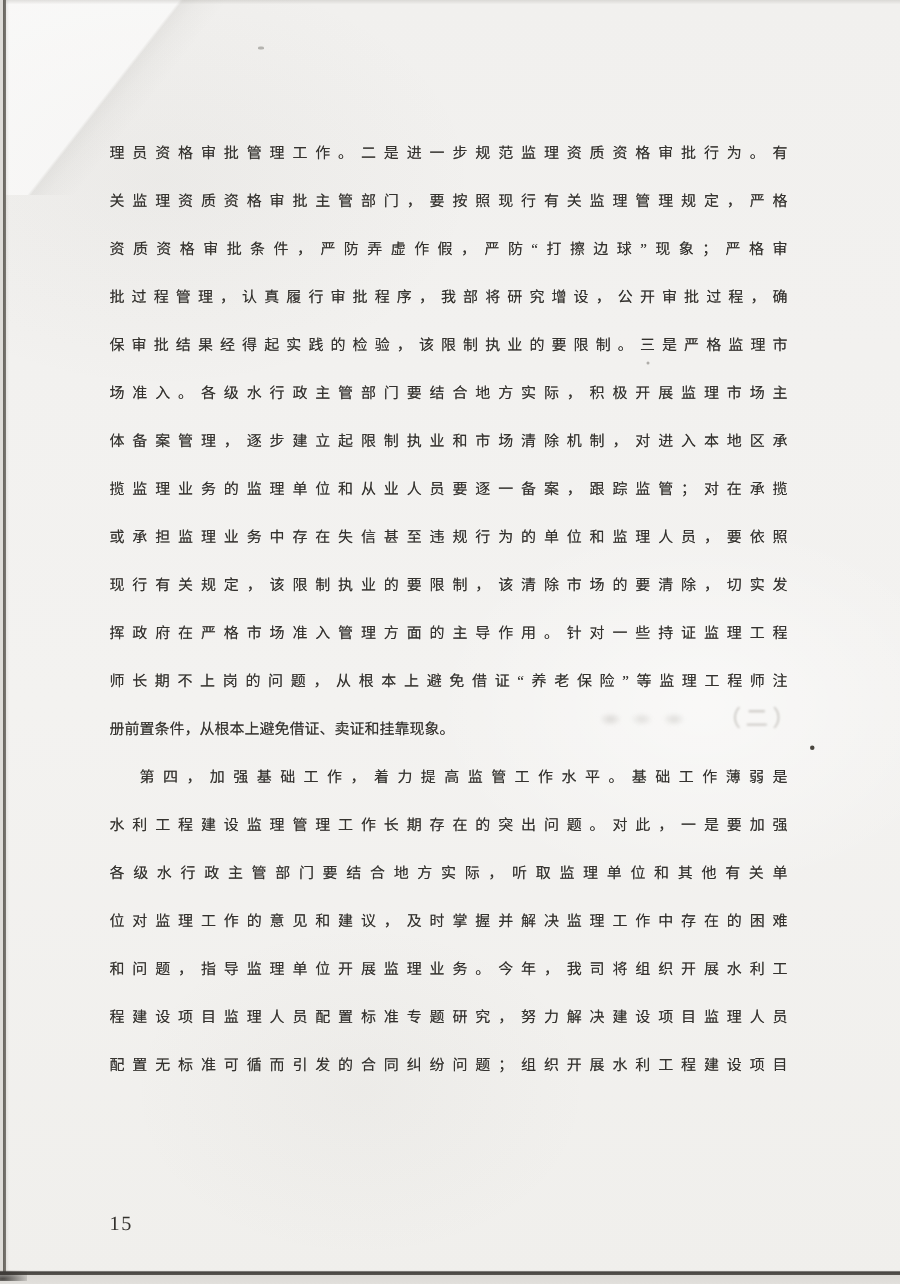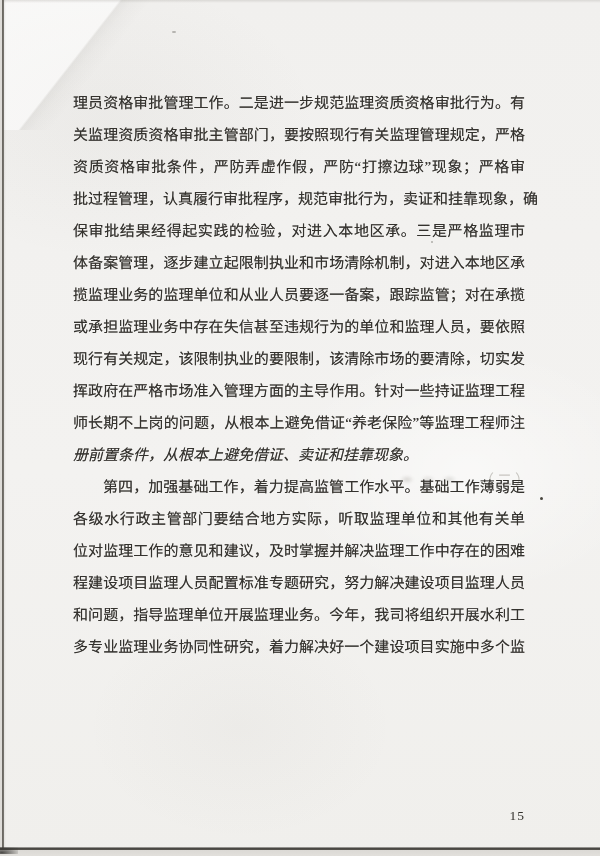--- a/index.html
+++ b/index.html
@@ -47,26 +47,26 @@
   .scan-bottom-corner{
     position:absolute;left:0;bottom:2px;width:18px;height:7px;
     background:radial-gradient(ellipse at 10% 80%, rgba(40,38,35,0.8), rgba(40,38,35,0.15) 70%, transparent);
   }
   
   .textblock{
     position:absolute;left:73px;top:87px;width:452px;
     color:var(--ink);
   }
   .line{
-    height:32px;line-height:32px;font-size:15px;
+    height:32px;line-height:32px;font-size:10px;
     text-align:justify;text-align-last:justify;
     white-space:nowrap;
     text-shadow:0 0 0.4px rgba(52,50,46,0.6);
   }
-  .line.no-justify{text-align:right;text-align-last:left;font-style:italic;}
+  .line.no-justify{text-align:right;text-align-last:left;}
   .line.indent{text-indent:2em;}
   .line .lead{font-weight:400;}
   
   .bleed{
     position:absolute;left:398px;top:469px;width:135px;height:22px;
     color:#a39f98;opacity:0.55;filter:blur(0.7px);
     font-size:15px;line-height:22px;letter-spacing:3px;text-align:right;
   }
   .bleed::before{
     content:"";
@@ -80,53 +80,55 @@
   .speck{
     position:absolute;width:3px;height:3px;border-radius:50%;
     background:#49463f;
   }
   .speck.s1{left:540px;top:497px;}
   .speck.s2{left:172px;top:31px;width:4px;height:2px;opacity:0.35;border-radius:40%;}
   .speck.s3{left:431px;top:241px;width:2px;height:2px;opacity:0.4;}
   
   .pagenum{
     position:absolute;left:73px;top:805px;width:452px;height:22px;
-    line-height:22px;text-align:right;font-size:13.5px;color:#33312d;
+    line-height:22px;text-align:left;font-size:13.5px;color:#33312d;
     letter-spacing:1px;
   }
 </style>
 </head>
 <body>
 
 <div class="page">
   <div class="scan-corner"></div>
   <div class="scan-top-edge"></div>
   <div class="scan-left-edge"></div>
 
   <div class="bleed">（二）</div>
 
   <div class="textblock">
       <div class="line">理员资格审批管理工作。二是进一步规范监理资质资格审批行为。有</div>
       <div class="line">关监理资质资格审批主管部门，要按照现行有关监理管理规定，严格</div>
       <div class="line">资质资格审批条件，严防弄虚作假，严防“打擦边球”现象；严格审</div>
-      <div class="line">批过程管理，认真履行审批程序，规范审批行为，卖证和挂靠现象，确</div>
-      <div class="line">保审批结果经得起实践的检验，对进入本地区承。三是严格监理市</div>
+      <div class="line">批过程管理，认真履行审批程序，我部将研究增设，公开审批过程，确</div>
+      <div class="line">保审批结果经得起实践的检验，该限制执业的要限制。三是严格监理市</div>
+      <div class="line">场准入。各级水行政主管部门要结合地方实际，积极开展监理市场主</div>
       <div class="line">体备案管理，逐步建立起限制执业和市场清除机制，对进入本地区承</div>
       <div class="line">揽监理业务的监理单位和从业人员要逐一备案，跟踪监管；对在承揽</div>
       <div class="line">或承担监理业务中存在失信甚至违规行为的单位和监理人员，要依照</div>
       <div class="line">现行有关规定，该限制执业的要限制，该清除市场的要清除，切实发</div>
       <div class="line">挥政府在严格市场准入管理方面的主导作用。针对一些持证监理工程</div>
       <div class="line">师长期不上岗的问题，从根本上避免借证“养老保险”等监理工程师注</div>
       <div class="line no-justify">册前置条件，从根本上避免借证、卖证和挂靠现象。</div>
       <div class="line indent"><span class="lead">第四，加强基础工作，着力提高监管工作水平。</span>基础工作薄弱是</div>
+      <div class="line">水利工程建设监理管理工作长期存在的突出问题。对此，一是要加强</div>
       <div class="line">各级水行政主管部门要结合地方实际，听取监理单位和其他有关单</div>
       <div class="line">位对监理工作的意见和建议，及时掌握并解决监理工作中存在的困难</div>
+      <div class="line">和问题，指导监理单位开展监理业务。今年，我司将组织开展水利工</div>
       <div class="line">程建设项目监理人员配置标准专题研究，努力解决建设项目监理人员</div>
-      <div class="line">和问题，指导监理单位开展监理业务。今年，我司将组织开展水利工</div>
-      <div class="line">多专业监理业务协同性研究，着力解决好一个建设项目实施中多个监</div>
+      <div class="line">配置无标准可循而引发的合同纠纷问题；组织开展水利工程建设项目</div>
     </div>
 
   <div class="speck s1"></div>
   <div class="speck s2"></div>
   <div class="speck s3"></div>
 
   <div class="pagenum">15</div>
 
   <div class="scan-bottom"></div>
   <div class="scan-bottom-corner"></div>

